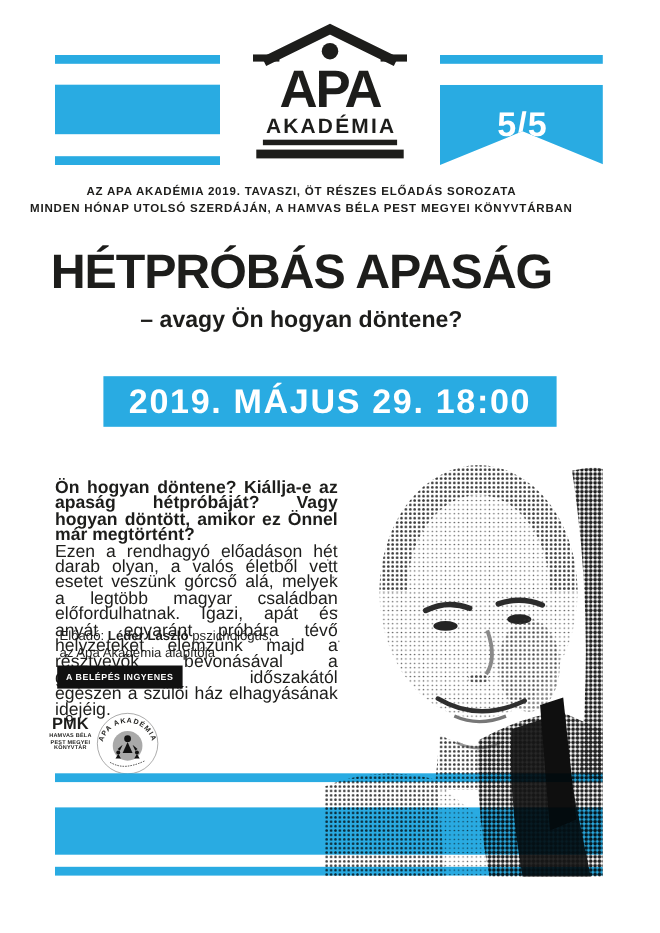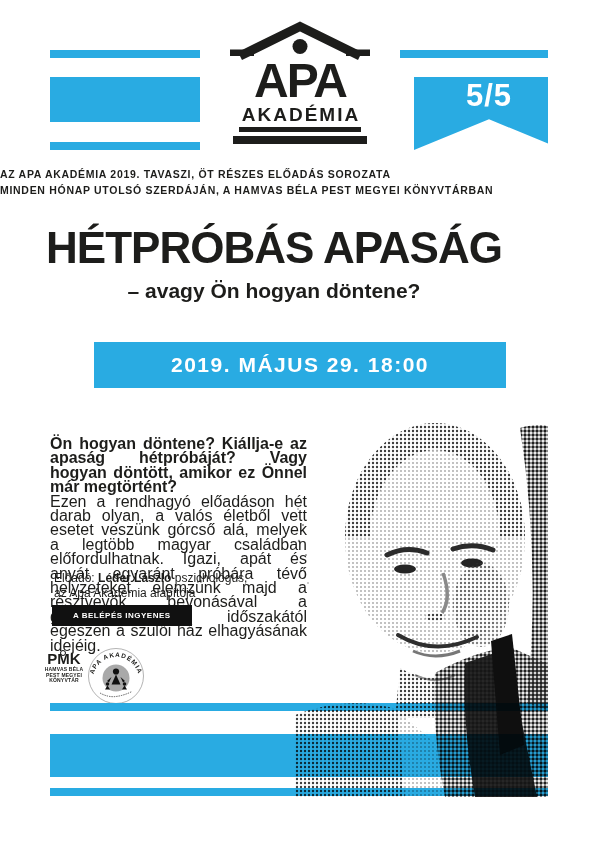--- a/index.html
+++ b/index.html
@@ -11,55 +11,55 @@
 
   
   .stripe{background:#29ABE2;}
   .s-lt1{left:50px;top:50px;width:150px;height:8px;}
   .s-lth{left:50px;top:77px;width:150px;height:45px;}
   .s-lt2{left:50px;top:142px;width:150px;height:8px;}
   .s-rt1{left:400px;top:50px;width:150px;height:8px;}
 
   
   .badge55{
-    left:414px;top:77px;width:150px;height:73px;background:#29ABE2;
+    left:400px;top:77px;width:150px;height:73px;background:#29ABE2;
     clip-path:polygon(0 0,100% 0,100% 100%,50% 58%,0 100%);
-    display:flex;justify-content:center;align-items:flex-start;
+    display:flex;justify-content:center;align-items:center;
   }
   .badge55 span{color:#fff;font-weight:bold;font-size:31px;letter-spacing:1px;margin-top:1px;}
 
   
   .logo-center{left:230px;top:20px;width:140px;height:128px;}
 
   
-  .intro{left:0;right:0;top:166px;text-align:left;font-weight:bold;
+  .intro{left:0;right:0;top:166px;text-align:center;font-weight:bold;
          font-size:10.5px;letter-spacing:.7px;line-height:16px;}
   .intro div{white-space:nowrap;}
 
   
   .title{left:0;right:0;top:222px;text-align:center;font-weight:bold;
          font-size:44px;letter-spacing:-1px;line-height:52px;white-space:nowrap;}
   .subtitle{left:0;right:0;top:279px;text-align:center;font-weight:bold;font-size:21px;}
 
   
   .banner{left:94px;top:342px;width:412px;height:46px;background:#29ABE2;
           display:flex;align-items:center;justify-content:center;}
-  .banner span{color:#fff;font-weight:bold;font-size:21px;letter-spacing:1.5px;white-space:nowrap;}
+  .banner span{color:#fff;font-weight:bold;font-size:31px;letter-spacing:1.5px;white-space:nowrap;}
   .location{left:0;right:0;top:394px;text-align:center;font-weight:bold;font-size:12.5px;white-space:nowrap;}
 
   
   .bodycol{left:50px;top:437px;width:257px;font-size:16px;line-height:14.4px;text-align:justify;}
   .bodycol .lead{font-weight:bold;margin:0;}
   .bodycol p{margin:0;}
 
   .speaker{left:54px;top:571px;font-size:12px;line-height:15px;}
   .speaker b{font-weight:bold;}
 
   .entry{left:52px;top:605px;background:#111;color:#fff;font-weight:bold;
-         font-size:8px;letter-spacing:.5px;padding:6px 21px;white-space:nowrap;}
+         font-size:8px;letter-spacing:.5px;padding:6px 8px;white-space:nowrap;}
 
   
   .pmk{left:44px;top:651px;width:40px;text-align:center;line-height:5.6px;}
   .pmk-abbr{position:relative;font-weight:bold;font-size:15px;letter-spacing:0;line-height:16px;}
   .pmk-ring{position:absolute;left:16px;top:-1px;width:4px;height:4px;border:1.3px solid #111;border-radius:50%;}
   .pmk-line{font-weight:bold;font-size:5px;letter-spacing:.2px;}
   .apa-circle{left:87px;top:647px;width:58px;height:58px;}
 
   
   .s-b1{left:50px;right:0;top:703px;height:8px;}

